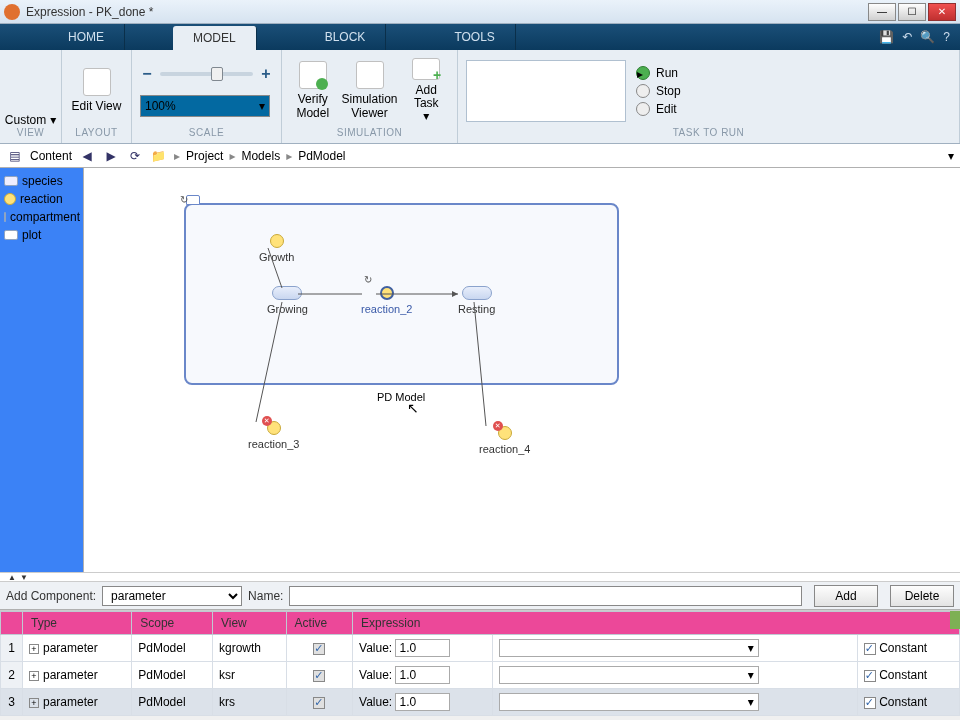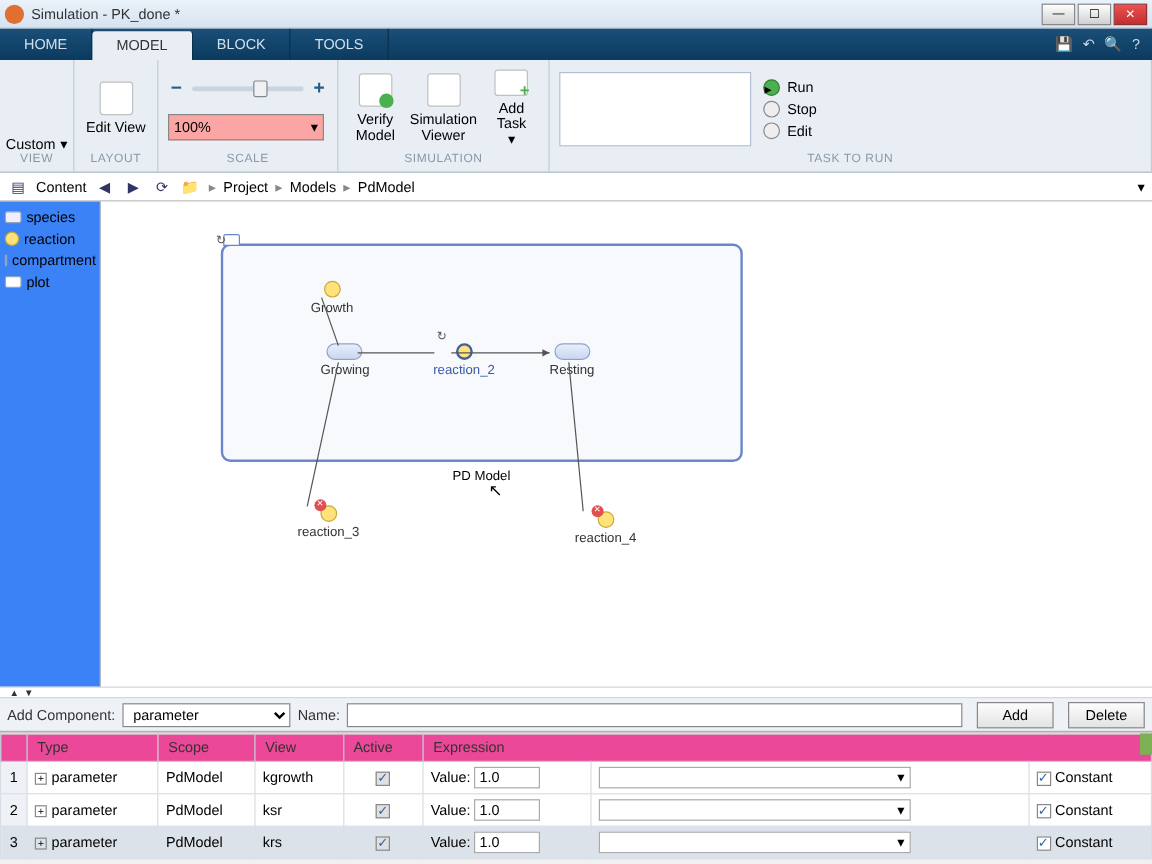--- a/index.html
+++ b/index.html
@@ -5,39 +5,39 @@
 * { box-sizing: border-box; margin: 0; padding: 0; font-family: "Segoe UI", Tahoma, sans-serif; font-size: 12px; }
 body { width: 960px; height: 720px; background: #f0f0f0; overflow: hidden; }
 .titlebar { height: 24px; background: linear-gradient(#eaf2fa, #d6e3f0); display: flex; align-items: center; padding: 0 4px; border-bottom: 1px solid #a0b0c0; }
 .titlebar-icon { width: 16px; height: 16px; background: #e07030; border-radius: 50%; margin-right: 6px; }
 .titlebar-text { flex: 1; color: #333; }
 .winbtns { display: flex; gap: 2px; }
 .winbtn { width: 28px; height: 18px; border: 1px solid #888; background: linear-gradient(#fefefe,#d0d0d0); display: flex; align-items: center; justify-content: center; font-size: 10px; cursor: pointer; }
 .winbtn.close { background: linear-gradient(#f05050,#c03030); color: #fff; border-color: #903030; }
 
 .menubar { height: 26px; background: linear-gradient(#1a4f78,#0b3a5e); display: flex; align-items: stretch; }
-.menutab { padding: 0 20px; display: flex; align-items: center; color: #d0e0ee; cursor: pointer; border-right: 1px solid #0a2f4a; }
+.menutab { padding: 0 20px; display: flex; align-items: center; color: #d0e0ee; cursor: pointer; border-right: 1px solid #0a2f4a; margin-left: 48px; }
 .menutab.active { background: #e8eef4; color: #333; border-radius: 3px 3px 0 0; margin-top: 2px; }
 .menubar-spacer { flex: 1; }
 .menubar-icons { display: flex; align-items: center; gap: 8px; padding-right: 10px; color: #cde; }
 
 .ribbon { height: 94px; background: #e8eef4; border-bottom: 1px solid #a0b0c0; display: flex; }
 .ribbon-group { border-right: 1px solid #c0cdd8; padding: 4px 8px 0 8px; display: flex; flex-direction: column; }
 .ribbon-group-inner { flex: 1; display: flex; align-items: center; gap: 6px; }
 .ribbon-group-label { height: 16px; text-align: center; font-size: 10px; color: #8898a8; text-transform: uppercase; letter-spacing: 0.5px; }
 .rbtn { display: flex; flex-direction: column; align-items: center; justify-content: center; width: 58px; height: 66px; cursor: pointer; text-align: center; line-height: 1.1; }
 .rbtn-icon { width: 28px; height: 28px; background: #fff; border: 1px solid #c0c0c0; border-radius: 3px; margin-bottom: 4px; position: relative; }
 .rbtn-icon.verify::after { content:""; position:absolute; right:-2px; bottom:-2px; width:12px; height:12px; background:#4caf50; border-radius:50%; }
 .rbtn-icon.plus::after { content:"+"; position:absolute; right:-2px; bottom:-4px; color:#4caf50; font-weight:bold; font-size:14px; }
 .scale-group { width: 150px; }
 .scale-row { display:flex; align-items:center; gap:6px; width:100%; }
 .scale-minus, .scale-plus { color:#2a5c88; font-weight:bold; font-size:16px; cursor:pointer; width:14px; text-align:center; }
 .slider { flex:1; height:4px; background:#c8d4df; position:relative; border-radius:2px; }
 .slider-thumb { position:absolute; top:-5px; left:55%; width:12px; height:14px; background:#f0f0f0; border:1px solid #808890; border-radius:2px; }
-.zoom-select { width:130px; height:22px; border:1px solid #888; background:#fca5a5; padding:0 4px; display:flex; align-items:center; justify-content:space-between; margin-top:6px; cursor:pointer; }
+.zoom-select { width:130px; height:22px; border:1px solid #888; background:#0369a1; padding:0 4px; display:flex; align-items:center; justify-content:space-between; margin-top:6px; cursor:pointer; }
 .task-box { width:160px; height:62px; border:1px solid #b0c0d0; background:#fff; }
 .run-list { display:flex; flex-direction:column; gap:4px; padding:2px 4px; }
 .run-item { display:flex; align-items:center; gap:6px; cursor:pointer; }
 .run-dot { width:14px; height:14px; border-radius:50%; border:1px solid #888; background:#eee; }
 .run-dot.green { background:#4caf50; border-color:#2e7d32; }
 
 .toolbar { height: 24px; background:#fff; border-bottom:1px solid #b0b0b0; display:flex; align-items:center; gap:6px; padding:0 6px; }
 .toolbar-btn { width:18px; height:18px; display:flex; align-items:center; justify-content:center; color:#336; cursor:pointer; }
 .breadcrumb { display:flex; align-items:center; gap:6px; flex:1; }
 .breadcrumb span { cursor:pointer; }
@@ -85,21 +85,21 @@
 .chk { display:inline-block; width:12px; height:12px; border:1px solid #888; background:#fff; position:relative; vertical-align:middle; }
 .chk.on::after { content:"✓"; position:absolute; top:-2px; left:0; font-size:11px; color:#3366aa; }
 .chk.dis { background:#e0e0e0; }
 .side-marker { position:absolute; right:0; top:0; width:10px; height:18px; background:#7db054; }
 </style>
 </head>
 <body>
 
 <div class="titlebar">
   <div class="titlebar-icon"></div>
-  <div class="titlebar-text">Simulation - PK_done *</div>
+  <div class="titlebar-text">Expression - PK_done *</div>
   <div class="winbtns">
     <div class="winbtn">—</div>
     <div class="winbtn">☐</div>
     <div class="winbtn close">✕</div>
   </div>
 </div>
 
 <div class="menubar">
   <div class="menutab">HOME</div>
   <div class="menutab active">MODEL</div>

